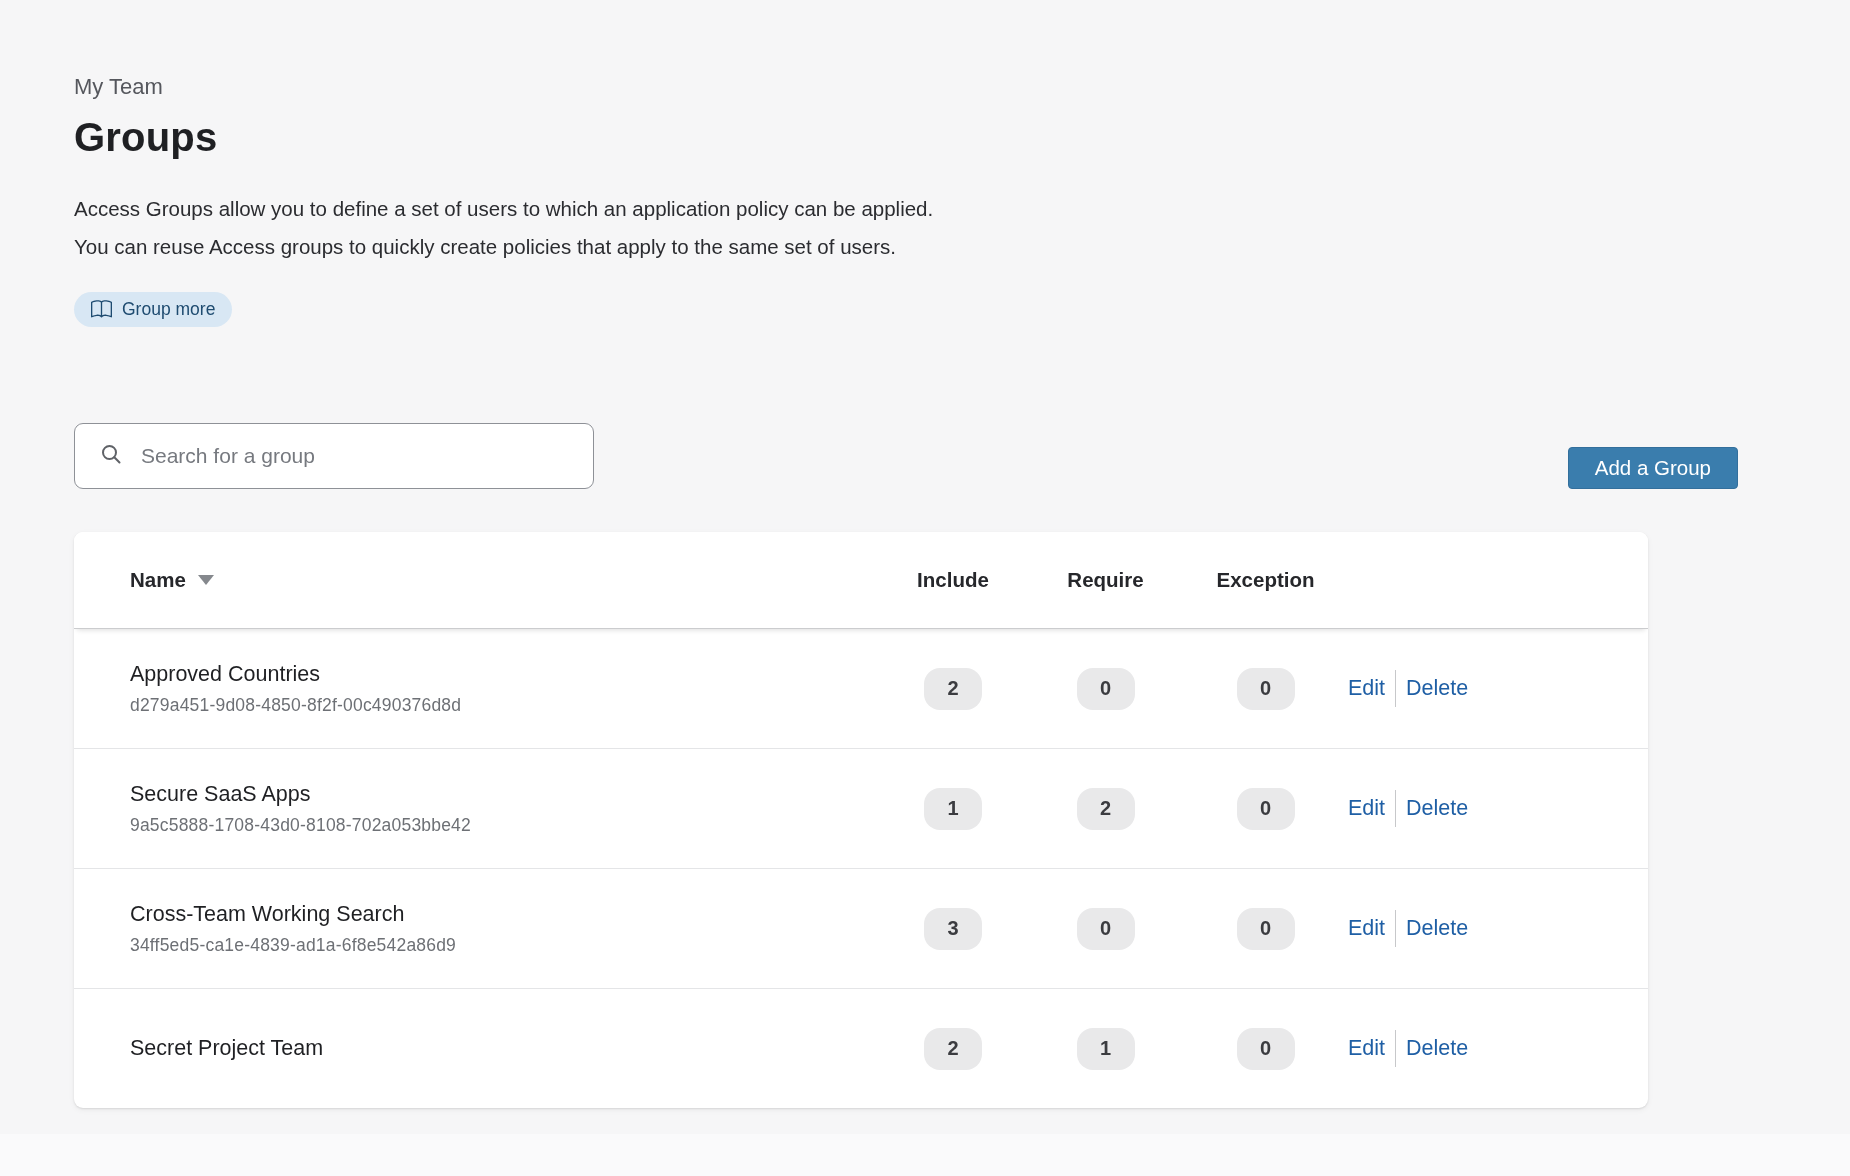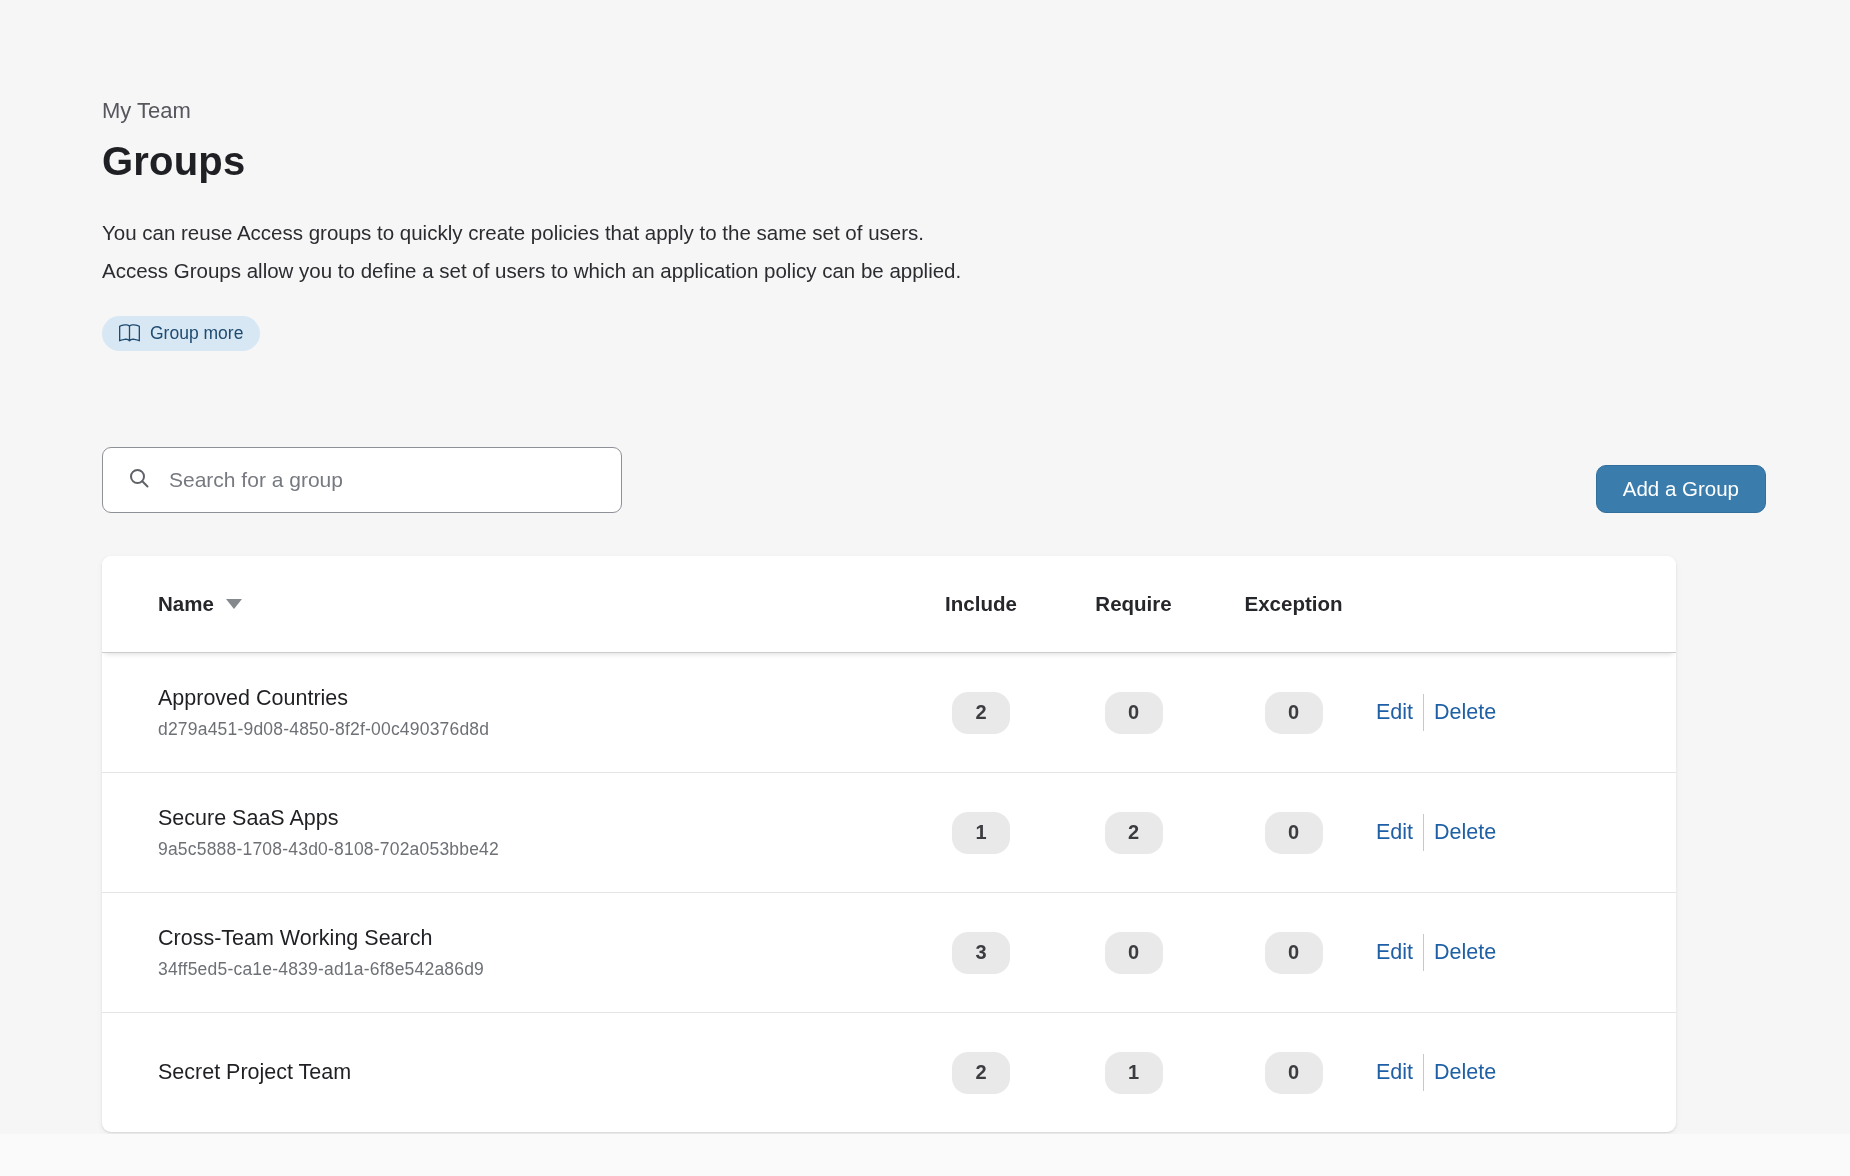--- a/index.html
+++ b/index.html
@@ -7,23 +7,22 @@
     padding: 0;
     width: 1850px;
     height: 1176px;
     overflow: hidden;
     background: #f6f6f7;
     font-family: "Liberation Sans", "DejaVu Sans", sans-serif;
     color: #222327;
     -webkit-font-smoothing: antialiased;
   }
   .content {
-    padding: 74px 0 0 102px;
+    padding: 74px 0 0 74px;
     width: 1664px;
-    margin-top: 24px;
   }
   .breadcrumb {
     font-size: 22px;
     color: #55575d;
     line-height: 1.2;
   }
   h1.page-title {
     margin: 14px 0 0;
     font-size: 40px;
     font-weight: 700;
@@ -76,24 +75,24 @@
     flex: 1;
     border: none;
     outline: none;
     background: transparent;
     font-family: inherit;
     font-size: 21px;
     color: #2b2c30;
   }
   .search-box input::placeholder { color: #76797f; opacity: 1; }
   .add-btn {
-    height: 48px;
+    height: 42px;
     padding: 0 26px;
     border: 1px solid #336f9c;
-    border-radius: 10px;
+    border-radius: 4px;
     background: #3a7dad;
     color: #ffffff;
     font-family: inherit;
     font-size: 20.5px;
     cursor: pointer;
   }
   .card {
     margin-top: 43px;
     width: 1574px;
     background: #ffffff;
@@ -196,22 +195,22 @@
 </head>
 <body>
 
 <div class="content">
 
   <div class="breadcrumb">My Team</div>
 
   <h1 class="page-title">Groups</h1>
 
   <div class="description">
+    <p>Access Groups allow you to define a set of users to which an application policy can be applied.</p>
     <p>You can reuse Access groups to quickly create policies that apply to the same set of users.</p>
-    <p>Access Groups allow you to define a set of users to which an application policy can be applied.</p>
   </div>
 
   <a class="learn-more">
     <span>
       <svg width="21" height="21" viewBox="0 0 16 16" fill="#1e4b70" xmlns="http://www.w3.org/2000/svg">
         <path d="M1 2.828c.885-.37 2.154-.769 3.388-.893 1.33-.134 2.458.063 3.112.752v9.746c-.935-.53-2.12-.603-3.213-.493-1.18.12-2.37.461-3.287.811V2.828zm7.5-.141c.654-.689 1.782-.886 3.112-.752 1.234.124 2.503.523 3.388.893v9.923c-.918-.35-2.107-.692-3.287-.81-1.094-.111-2.278-.039-3.213.492V2.687zM8 1.783C7.015.936 5.587.81 4.287.94c-1.514.153-3.042.672-3.994 1.105A.5.5 0 0 0 0 2.5v11a.5.5 0 0 0 .707.455c.882-.4 2.303-.881 3.68-1.02 1.409-.142 2.59.087 3.223.877a.5.5 0 0 0 .78 0c.633-.79 1.814-1.019 3.222-.877 1.378.139 2.8.62 3.681 1.02A.5.5 0 0 0 16 13.5v-11a.5.5 0 0 0-.293-.455c-.952-.433-2.48-.952-3.994-1.105C10.413.809 8.985.936 8 1.783z"></path>
       </svg>
     </span>
     <span>Group more</span>
   </a>

